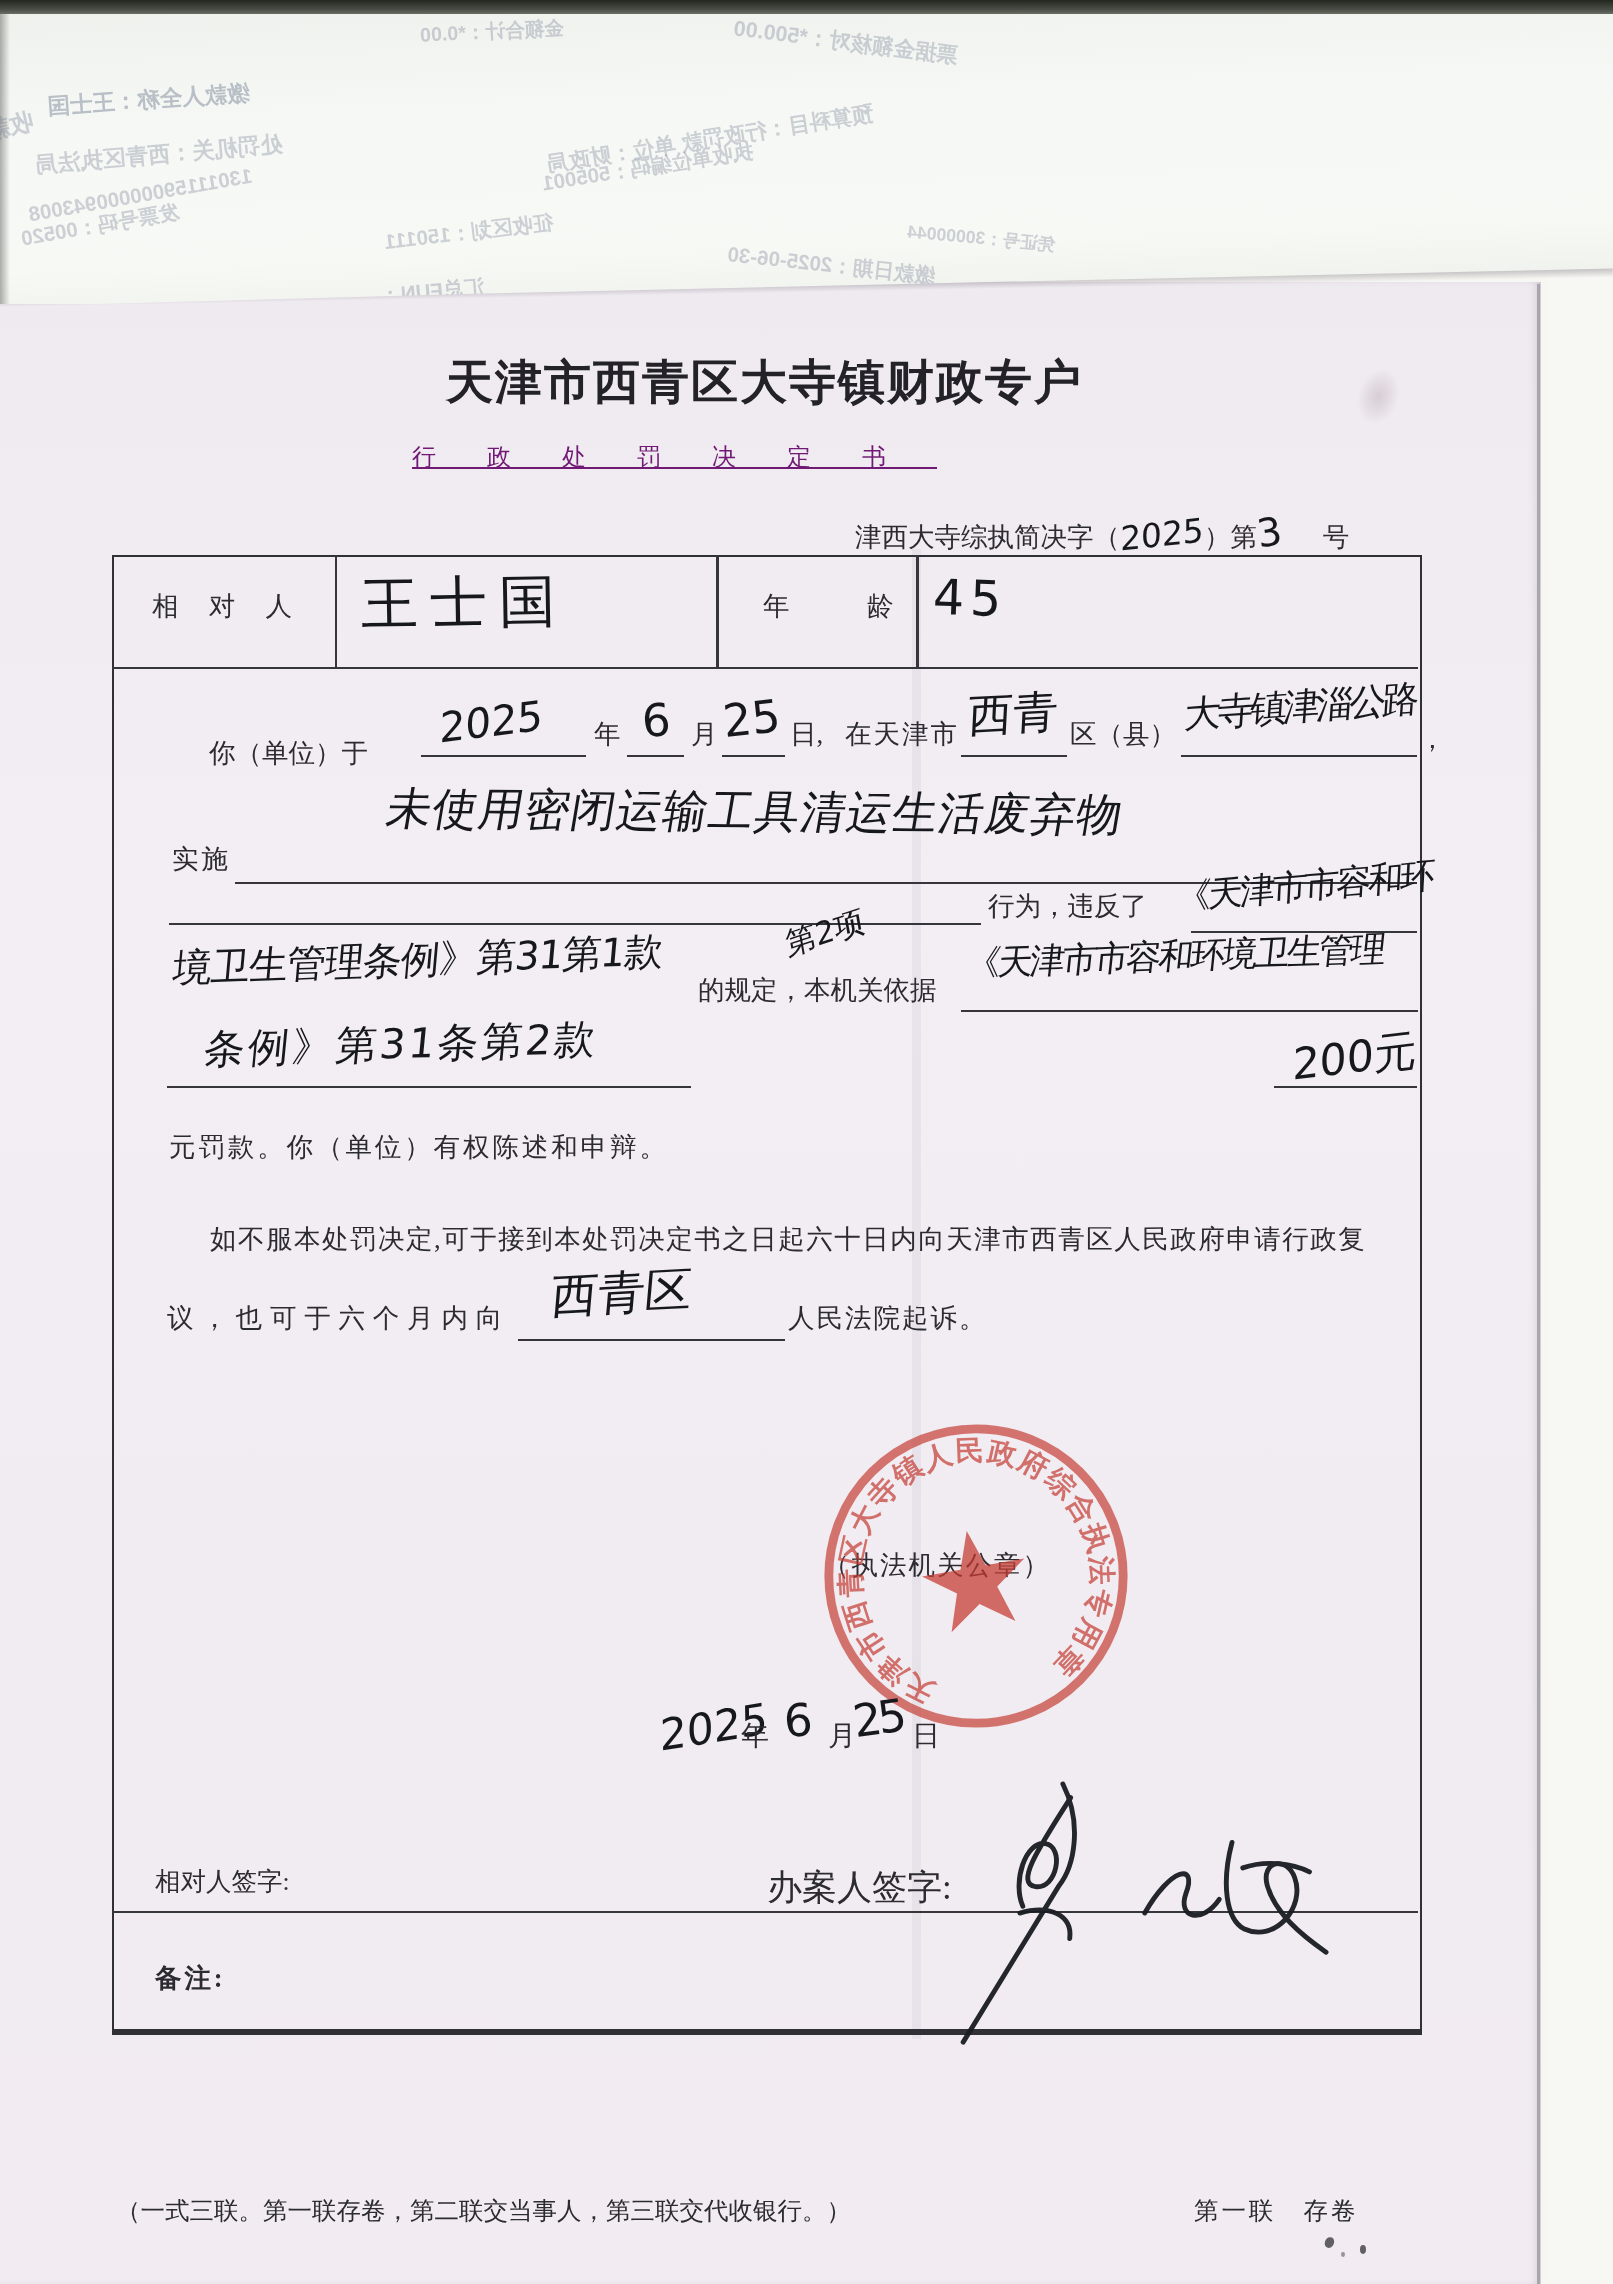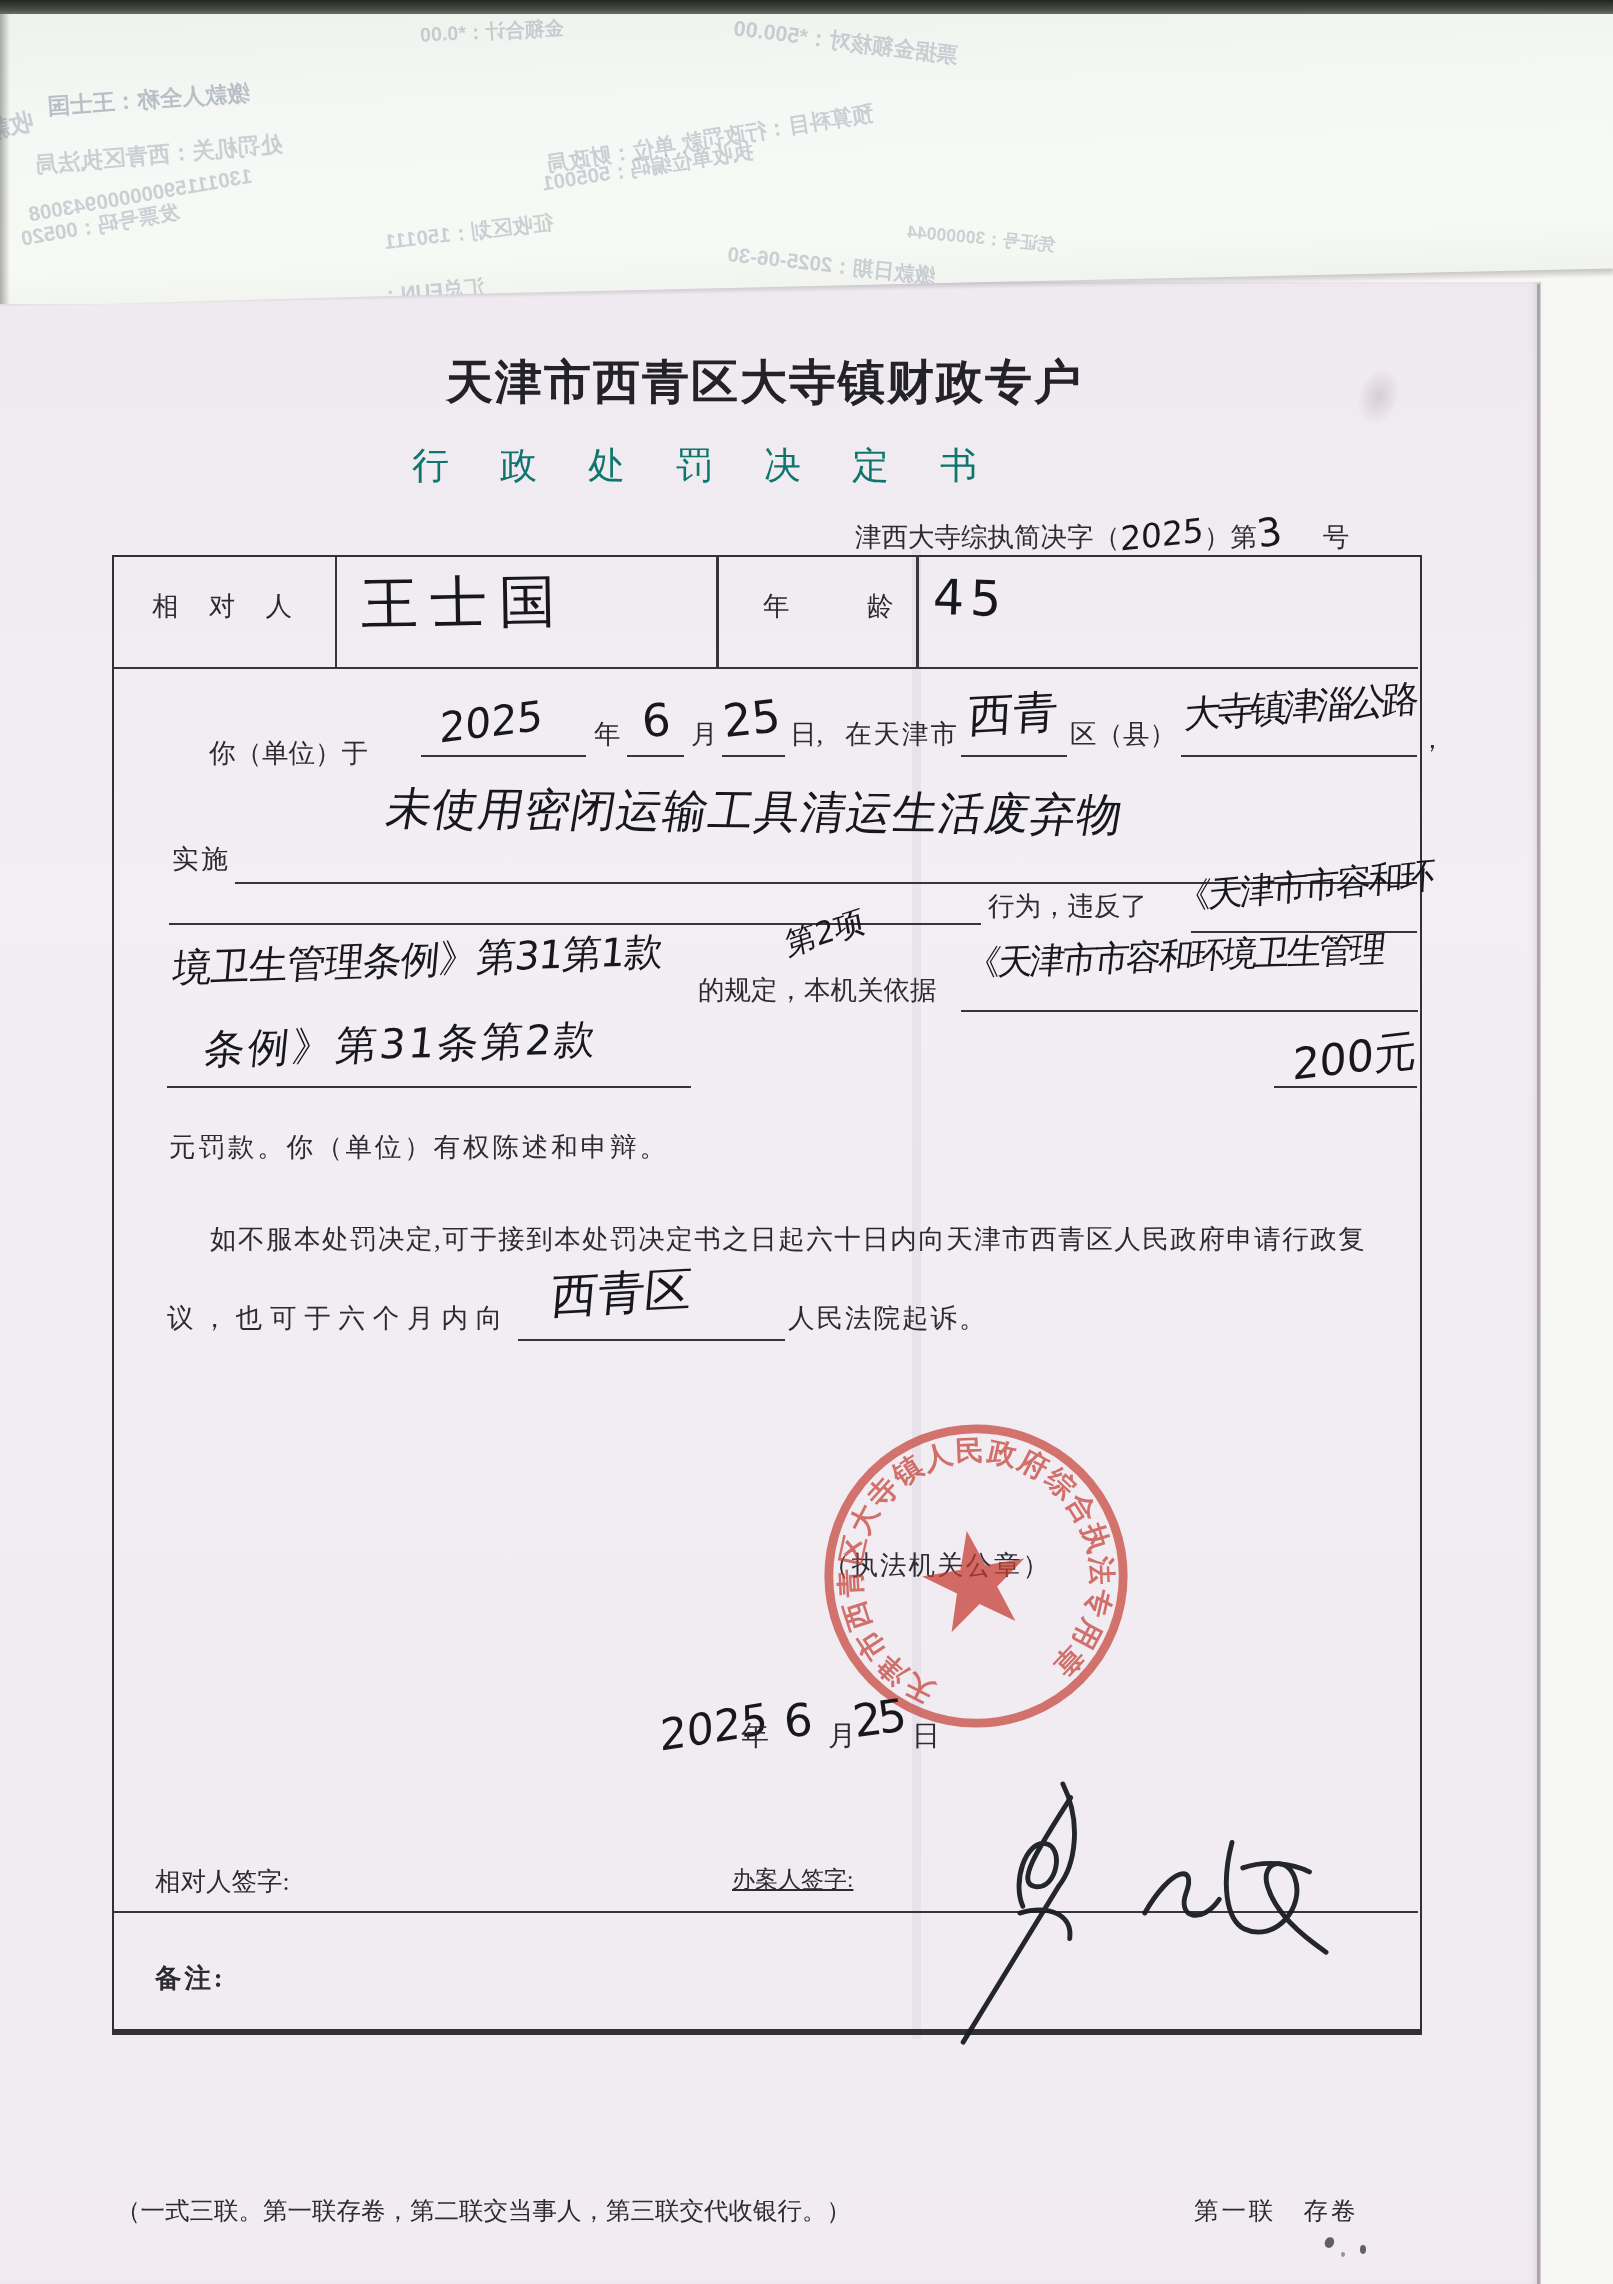--- a/index.html
+++ b/index.html
@@ -40,21 +40,21 @@
   #g7{left:545px;top:114px;font-size:21.6px;transform:scaleX(-1) rotate(9deg);}
   #g8{left:541px;top:143px;font-size:20.6px;transform:scaleX(-1) rotate(9deg);}
   #g9{left:384px;top:208px;font-size:20.6px;transform:scaleX(-1) rotate(7deg);}
   #g10{left:907px;top:216px;font-size:17.6px;transform:scaleX(-1) rotate(-5deg);}
   #g11{left:727px;top:241px;font-size:20.6px;transform:scaleX(-1) rotate(-6deg);}
   #g12{left:380px;top:267px;font-size:20.6px;transform:scaleX(-1) rotate(5deg);}
 
   
   .t{position:absolute;white-space:nowrap;color:#2b2b31;font-family:"Liberation Serif",serif;z-index:10;}
   .title{font-size:47px;font-weight:bold;letter-spacing:2px;color:#222228;}
-  .subtitle{font-size:37px;letter-spacing:51px;color:#0f766e;}
+  .subtitle{font-size:24px;letter-spacing:51px;color:#701a75;text-decoration:underline;}
   .docnum{font-size:26.5px;}
   .hw{position:absolute;white-space:nowrap;color:#16181d;font-family:"DejaVu Sans",sans-serif;font-weight:500;z-index:12;}
   .hw-inline{display:inline-block;color:#16181d;font-family:"DejaVu Sans",sans-serif;font-weight:500;}
   .ul{position:absolute;border-bottom:2px solid #35353b;height:0;z-index:9;}
 
   
   .tbl{position:absolute;left:112px;top:555px;width:1306px;height:1472px;border:2.9px solid #303036;border-bottom-width:6.9px;z-index:8;}
   .hline{position:absolute;background:#35353b;z-index:9;}
   .vline{position:absolute;background:#35353b;z-index:9;}
 
@@ -153,21 +153,21 @@
   </svg>
 
   <div class="hw" style="left:659px;top:1702px;font-size:43px;transform:rotate(-9deg) skewX(-8deg);z-index:21;">2025</div>
   <div class="t" style="left:741px;top:1717px;font-size:28px;z-index:21;">年</div>
   <div class="hw" style="left:784px;top:1694px;font-size:45px;transform:rotate(-4deg);z-index:21;">6</div>
   <div class="t" style="left:828px;top:1717px;font-size:28px;z-index:21;">月</div>
   <div class="hw" style="left:853px;top:1692px;font-size:45px;letter-spacing:-3.9px;transform:rotate(-8deg);z-index:21;">25</div>
   <div class="t" style="left:912px;top:1717px;font-size:28px;z-index:21;">日</div>
 
   <div class="t" style="left:155px;top:1864px;font-size:25.5px;">相对人签字:</div>
-  <div class="t" style="left:732px;top:1864px;font-size:23px;text-decoration:underline;">办案人签字:</div>
+  <div class="t" style="left:767px;top:1864px;font-size:35px;">办案人签字:</div>
 
   <svg class="sig-svg" style="left:926px;top:1776px;" width="176" height="279" viewBox="0 0 180 285">
     <g fill="none" stroke="#191c22" stroke-width="5" stroke-linecap="round" opacity="0.95">
       <path d="M148,22 C112,78 92,110 112,113 C134,116 142,72 122,69 C102,66 88,108 99,133"></path>
       <path d="M140,8 C160,48 152,92 136,112 L38,272"></path>
       <path d="M96,140 C126,131 150,142 147,166"></path>
     </g>
   </svg>
   <svg class="sig-svg" style="left:1127px;top:1815px;" width="211" height="147" viewBox="0 0 215 150">
     <g fill="none" stroke="#191c22" stroke-width="5" stroke-linecap="round" opacity="0.95">

